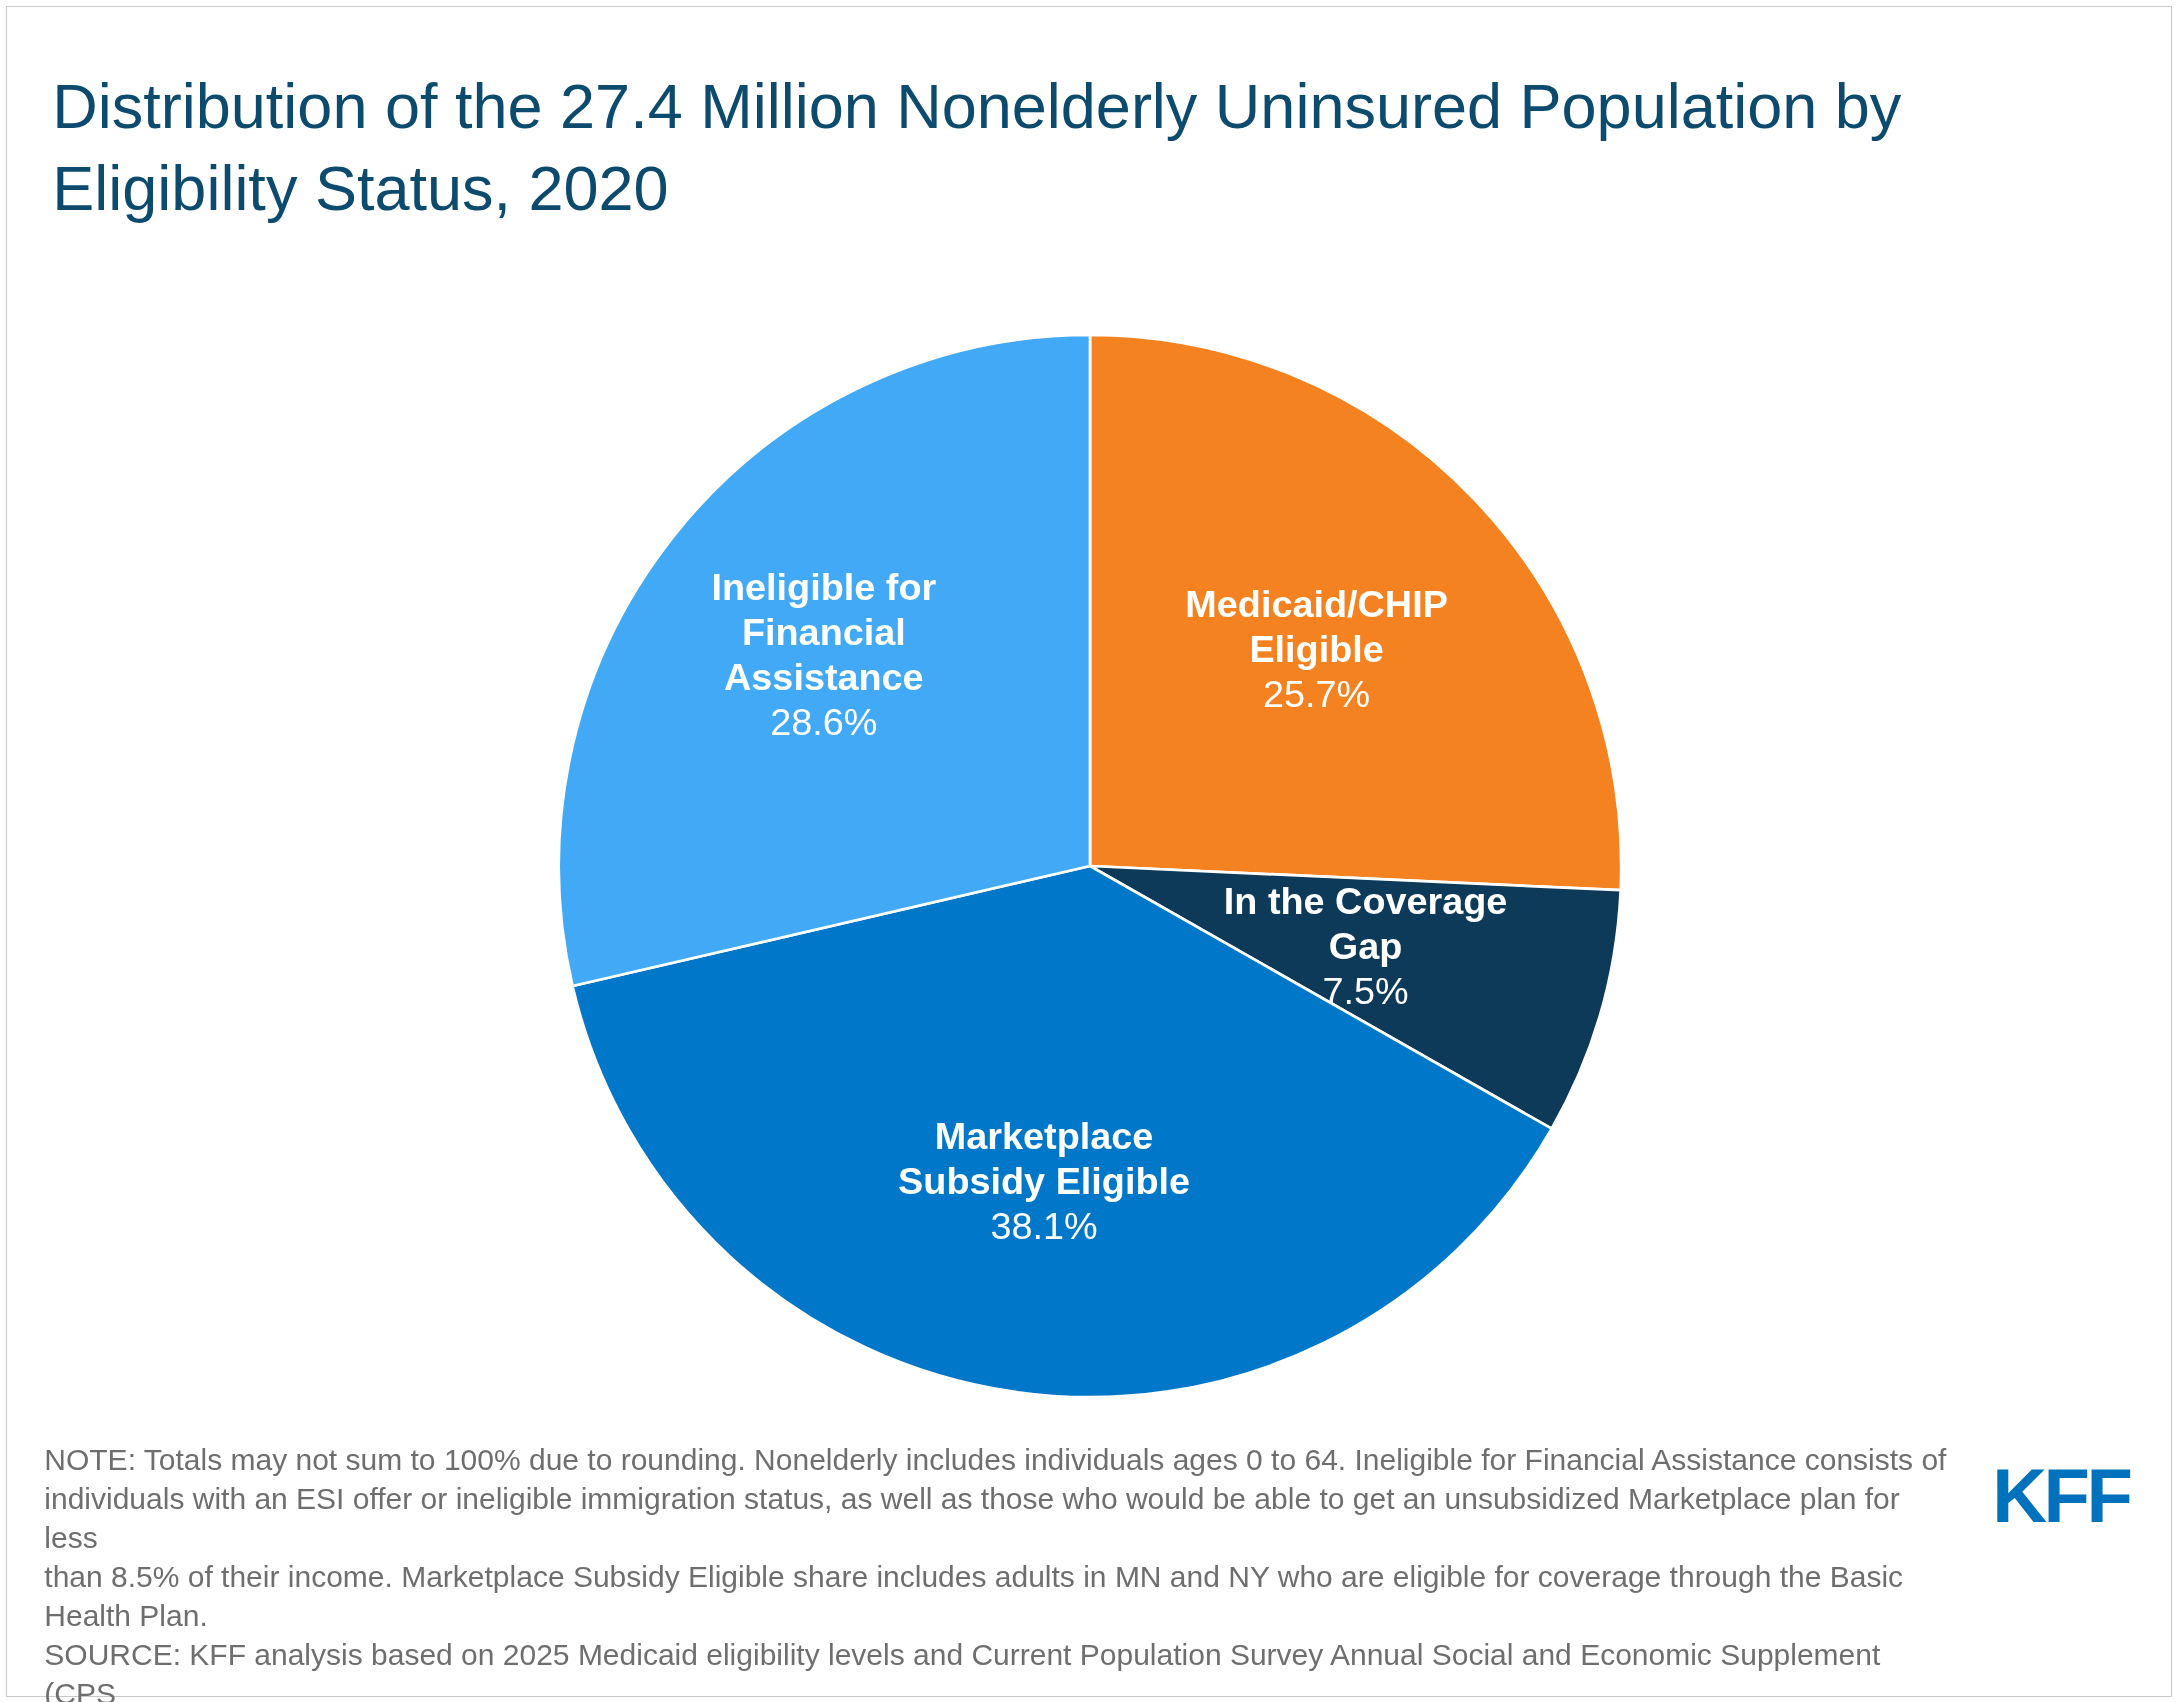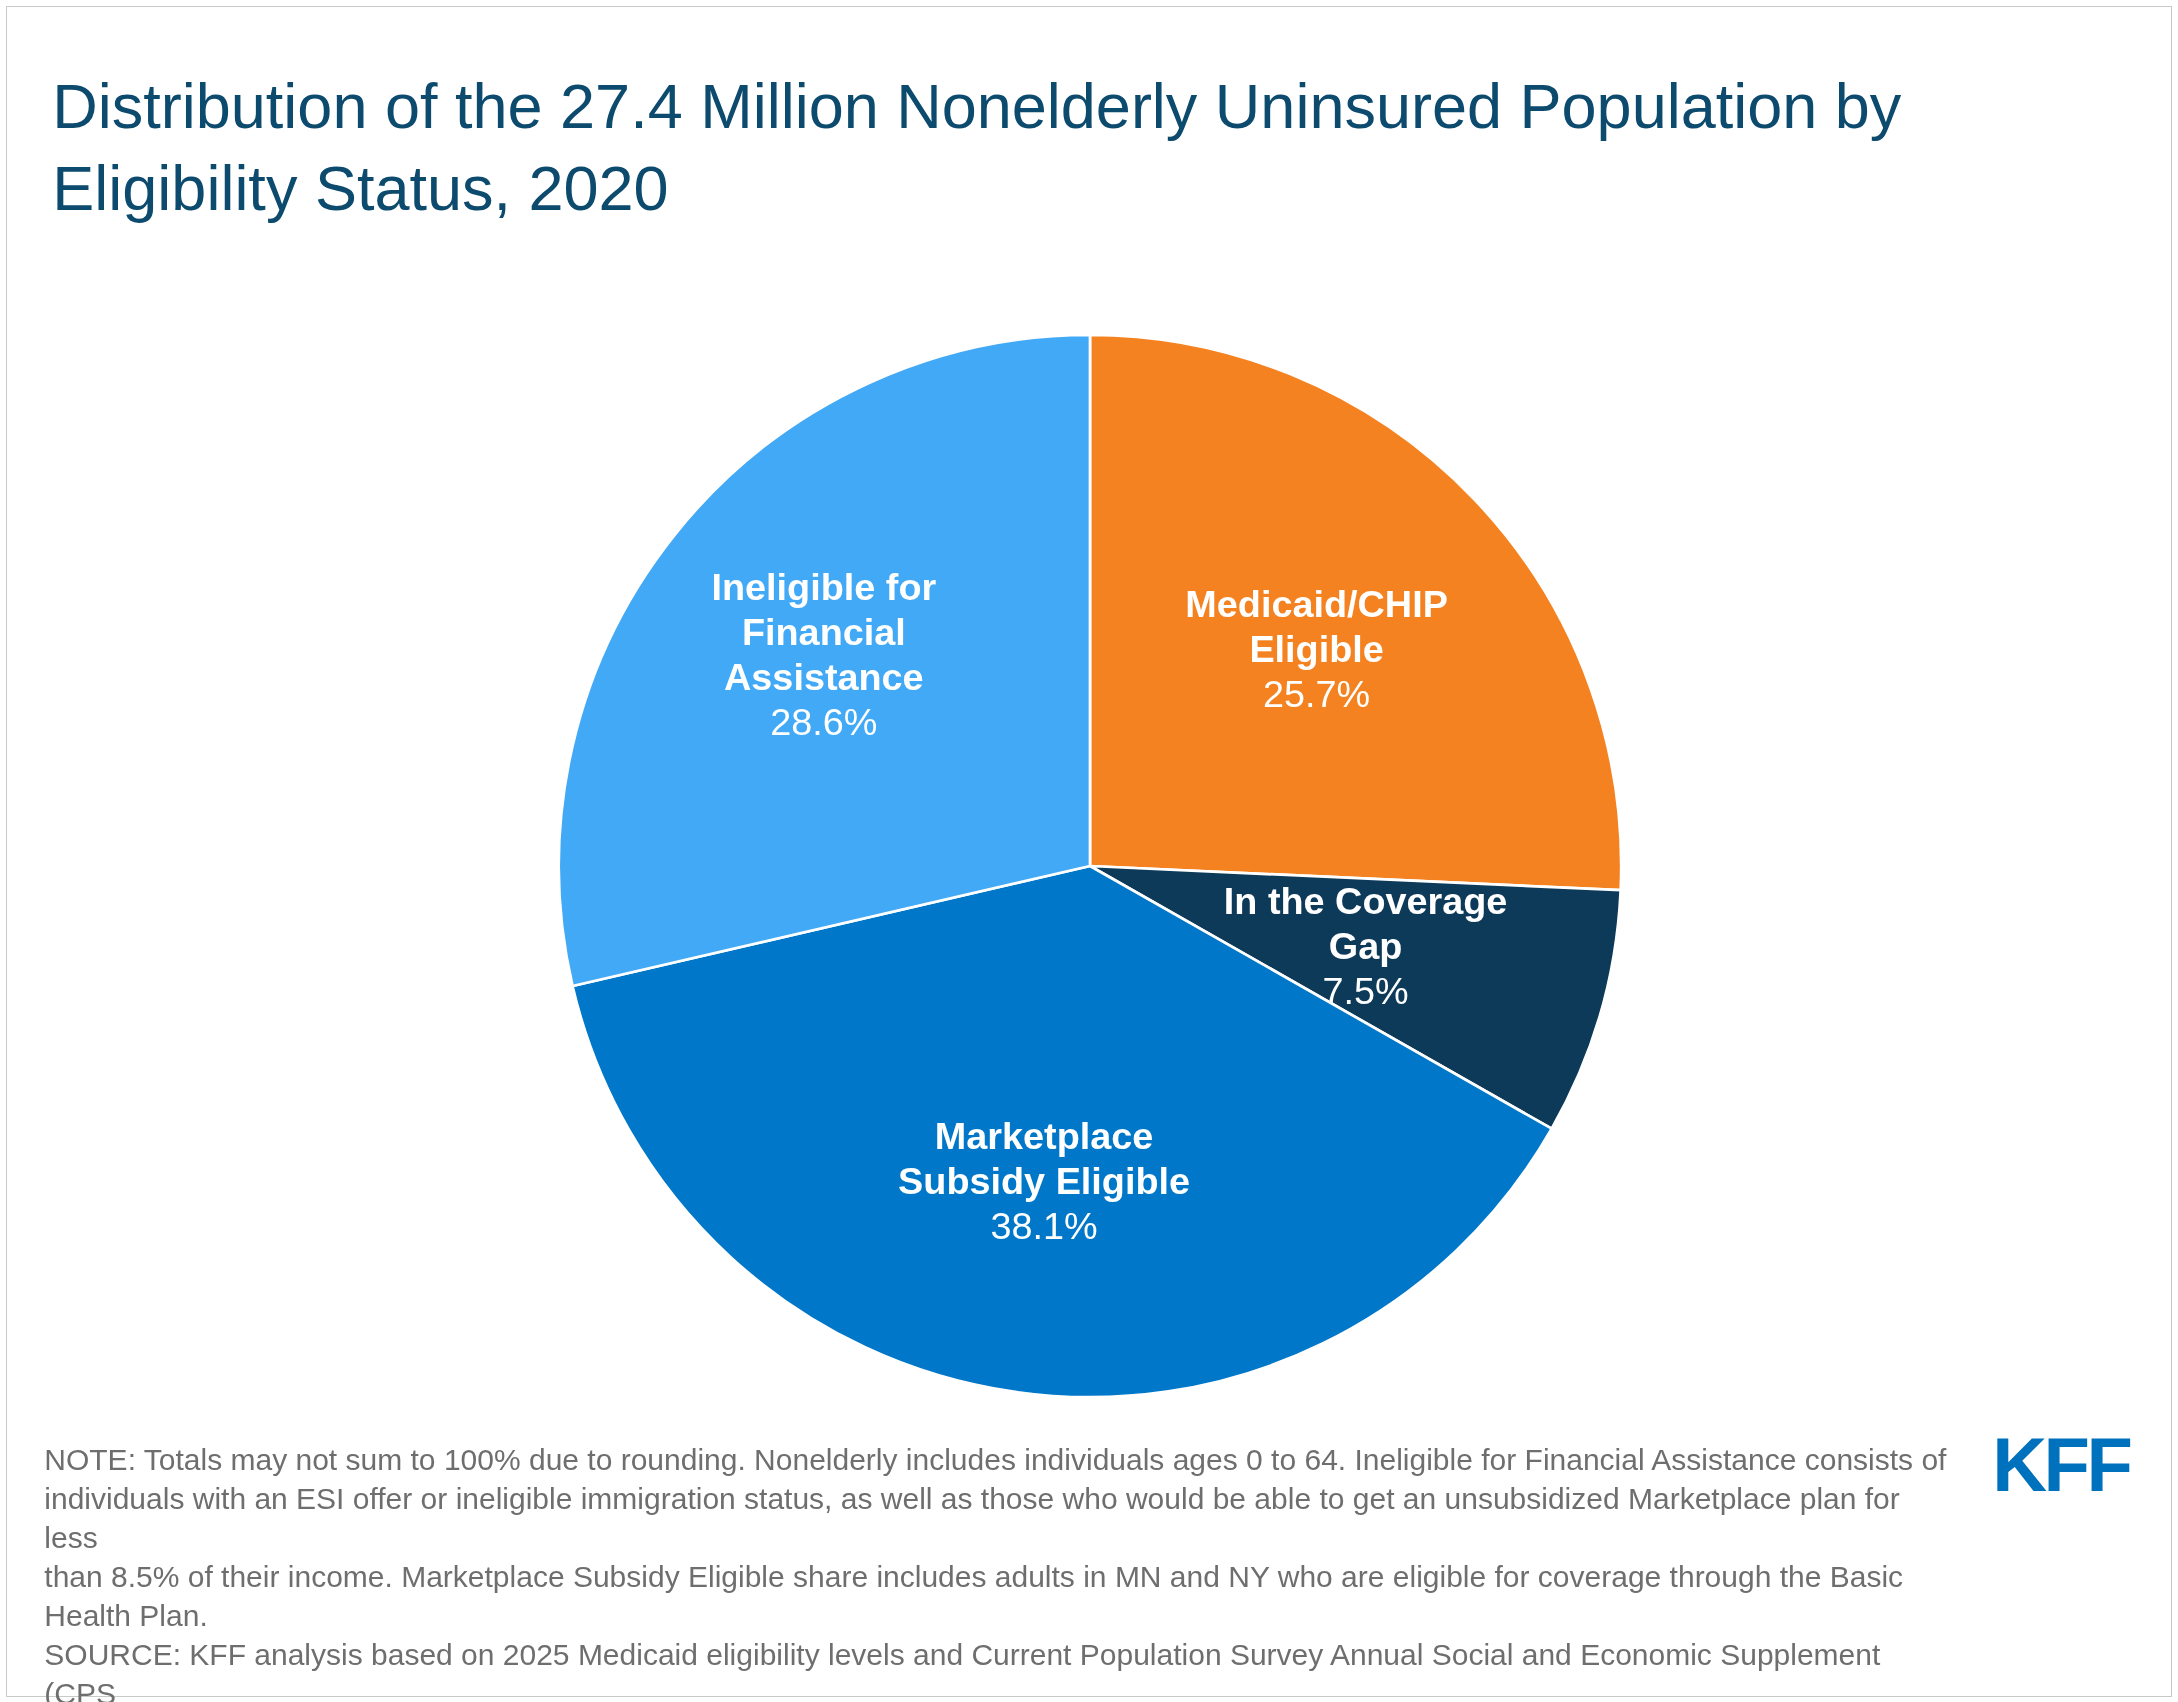--- a/index.html
+++ b/index.html
@@ -3,21 +3,21 @@
 <meta charset="utf-8">
 <style>
   html,body{margin:0;padding:0;background:#ffffff;}
   body{width:2178px;height:1703px;position:relative;font-family:"Liberation Sans",sans-serif;}
   .page{position:absolute;left:6.3px;top:6.3px;right:6.3px;bottom:6.3px;border:1.8px solid #c9c9c9;background:#ffffff;box-sizing:border-box;}
   .title{position:absolute;left:45px;top:58px;width:2034px;font-size:63px;line-height:82px;color:#0c4a6e;font-weight:400;}
   .pie-wrap{position:absolute;left:532px;top:308px;width:1102px;height:1102px;}
   svg text{font-family:"Liberation Sans",sans-serif;}
   .footer-text{position:absolute;left:37px;top:1401px;width:1904px;font-size:30px;line-height:39px;color:#6e6e6e;margin-top:32px;}
   .footer-text div{white-space:pre-line;}
-  .kff-logo{position:absolute;left:1985px;top:1420px;font-size:76px;font-weight:900;letter-spacing:-3.6px;color:#0071bc;line-height:76px;}
+  .kff-logo{position:absolute;left:1985px;top:1451px;font-size:76px;font-weight:900;letter-spacing:-3.6px;color:#0071bc;line-height:76px;}
 </style>
 </head>
 <body>
 
 <div class="page">
   <div class="title">Distribution of the 27.4 Million Nonelderly Uninsured Population by Eligibility Status, 2020</div>
 
   <div class="pie-wrap">
     <svg id="pie" viewBox="0 0 1224 1224" width="1102" height="1102">
         <path d="M 612 612 L 612.00 22.00 A 590 590 0 0 1 1201.39 638.89 Z" fill="#F58220" stroke="#ffffff" stroke-width="3" stroke-linejoin="round"></path>

